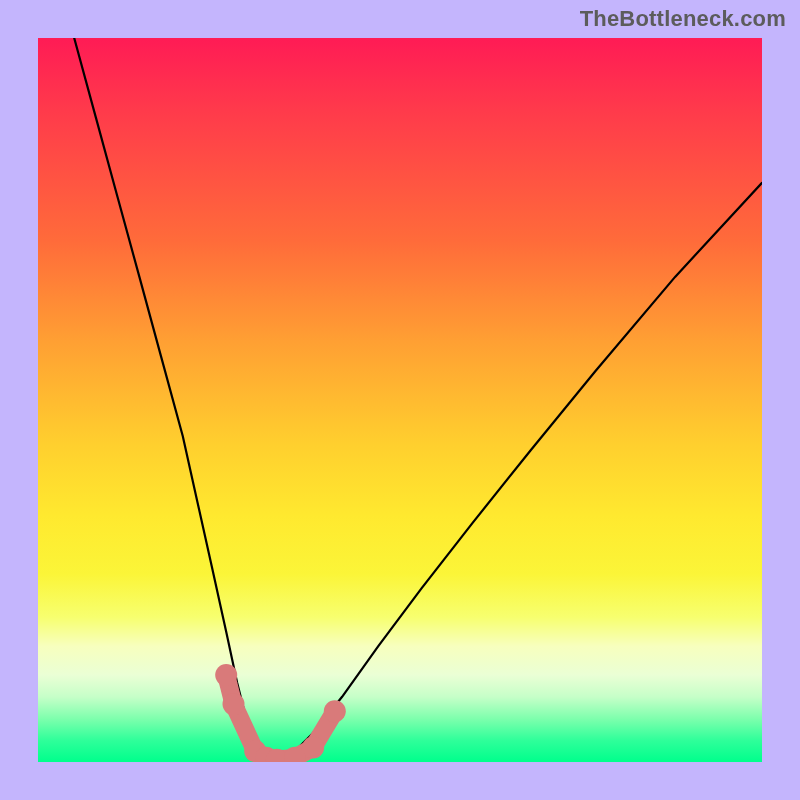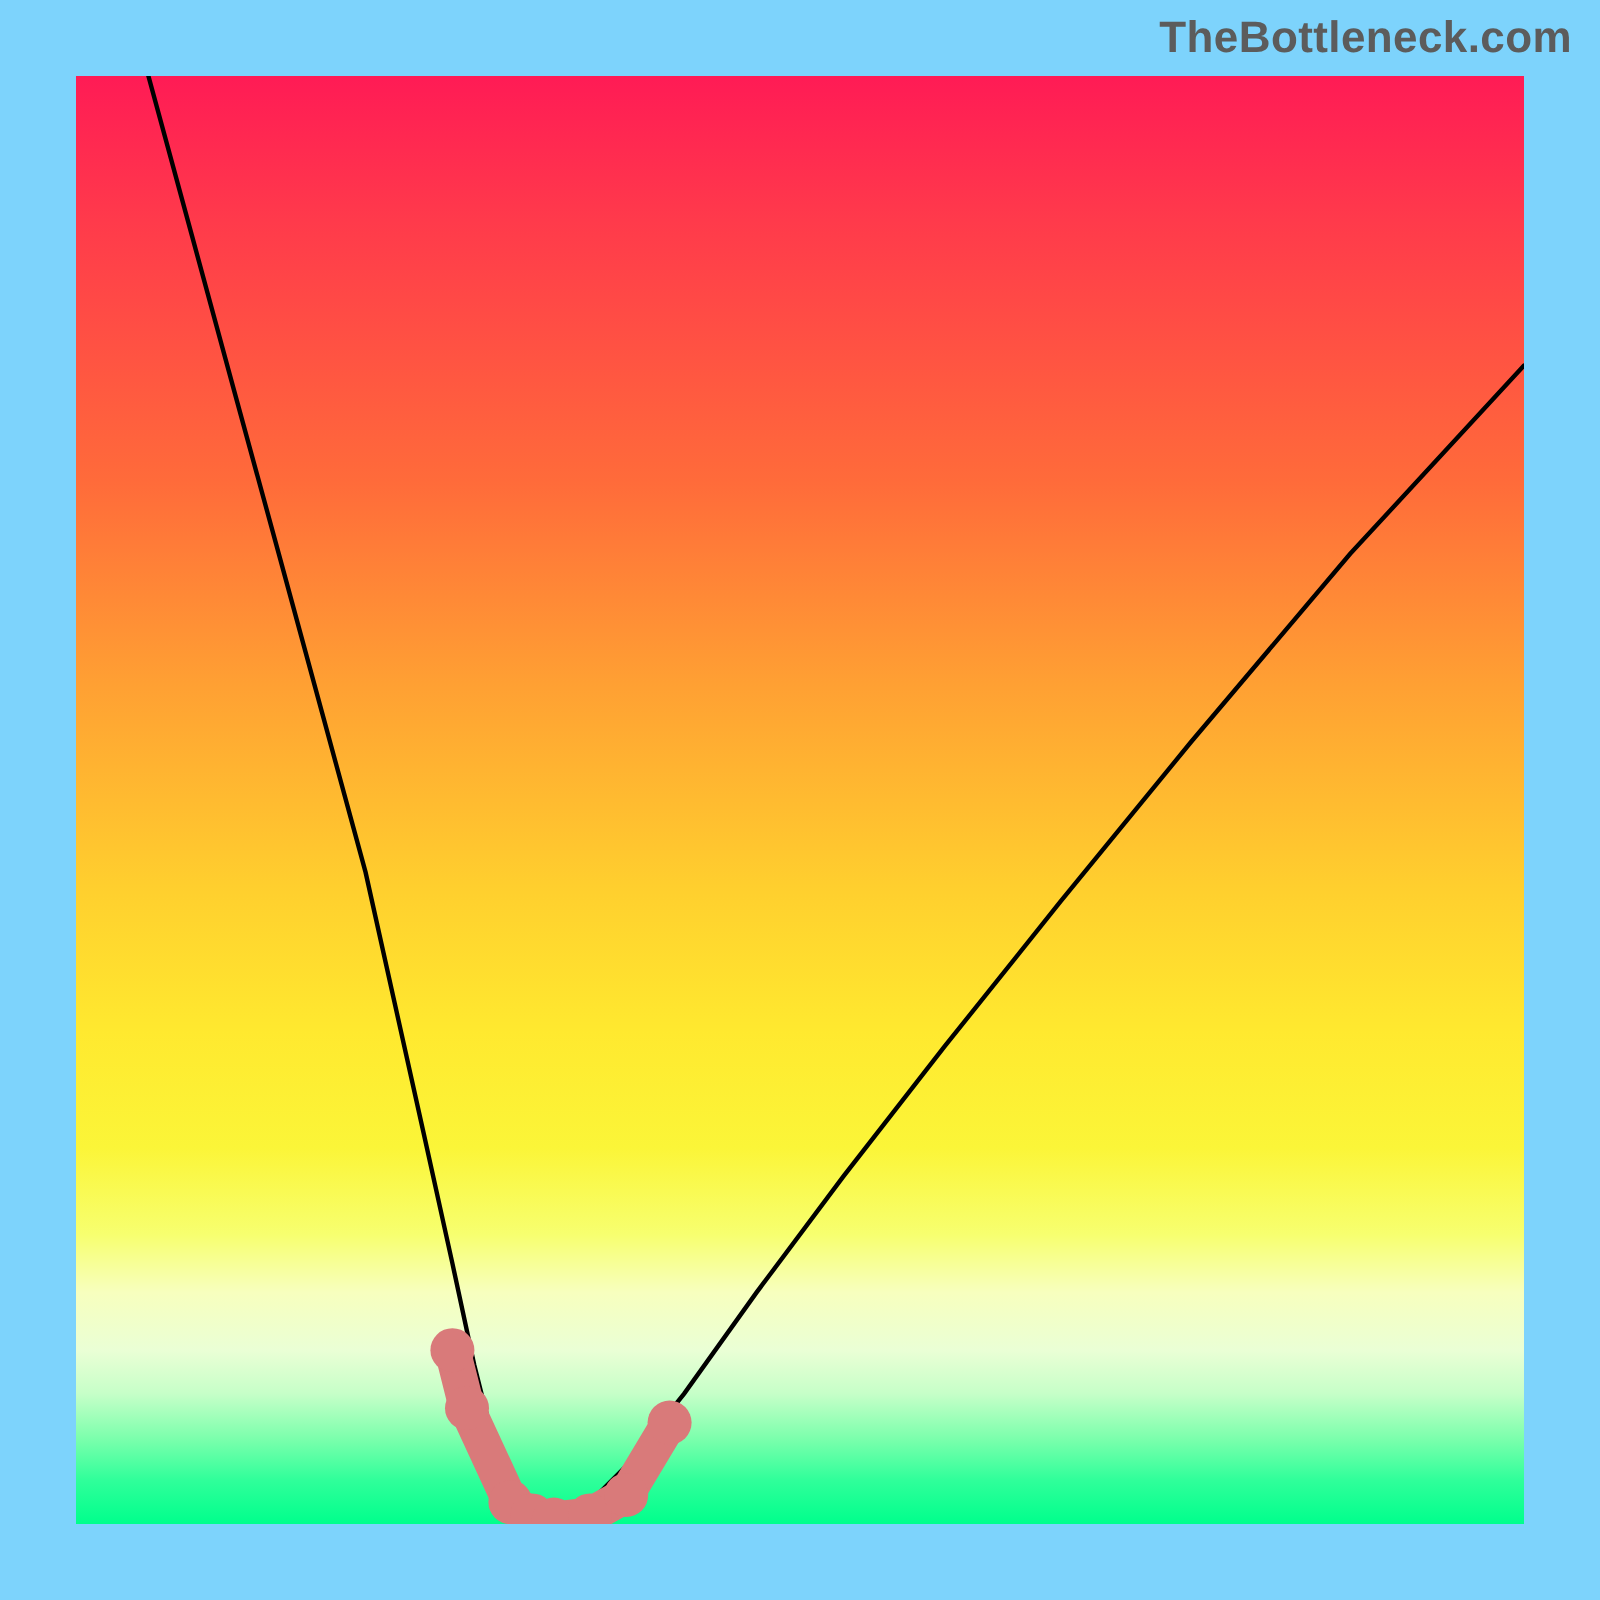--- a/index.html
+++ b/index.html
@@ -9,21 +9,21 @@
     height: 800px;
     overflow: hidden;
     background: #000;
   }
   .frame {
     position: absolute;
     left: 0;
     top: 0;
     width: 800px;
     height: 800px;
-    background: #7dd3fc;
+    background: #c4b5fd;
   }
   .plot {
     position: absolute;
     left: 38px;
     top: 38px;
     width: 724px;
     height: 724px;
     
     background: linear-gradient(
       to bottom,

